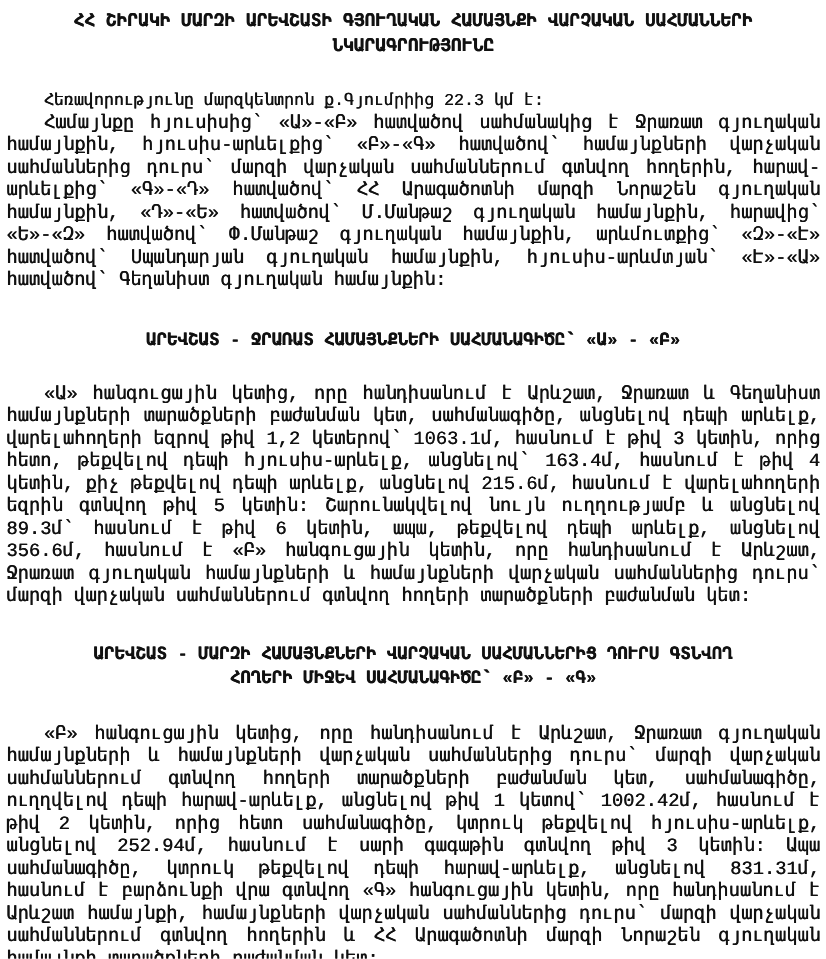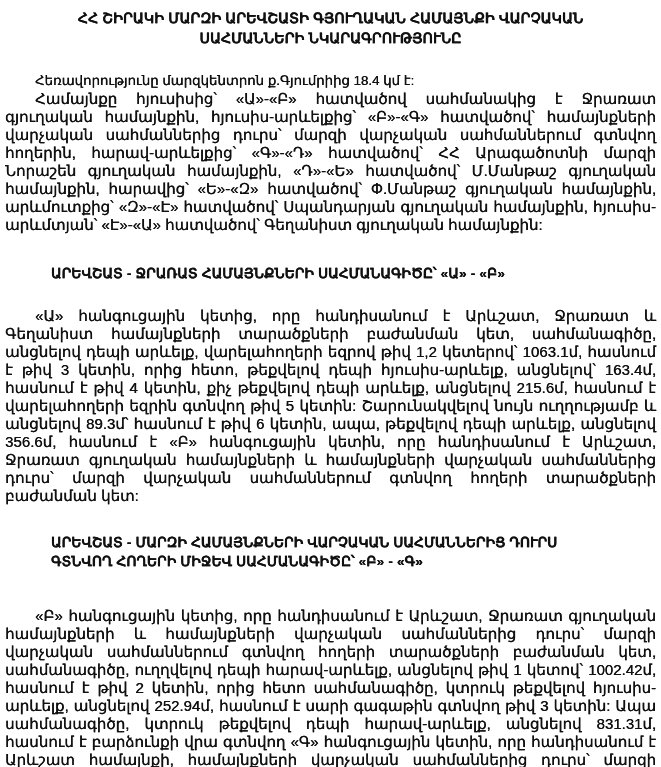--- a/index.html
+++ b/index.html
@@ -7,21 +7,21 @@
     padding: 0;
     background: #ffffff;
   }
   .page {
     position: relative;
     width: 661px;
     height: 767px;
     box-sizing: border-box;
     background: #ffffff;
     color: #111111;
-    font-family: Liberation Sans, sans-serif;
+    font-family: Liberation Mono, monospace;
     padding: 6px 5px 4px 5px;
     overflow: hidden;
     
     text-shadow: 0.35px 0 0 currentColor;
   }
   .doc-title {
     margin: 2px 34px 24px 34px;
     text-align: center;
     font-size: 14px;
     font-weight: bold;
@@ -36,40 +36,40 @@
   }
   .para {
     margin: 0;
     font-size: 15px;
     line-height: 18px;
     text-indent: 30px;
     text-align: justify;
   }
   .sec-heading {
     margin: 30px 46px 24px 46px;
-    text-align: left;
+    text-align: center;
     font-size: 13.6px;
     font-weight: bold;
     line-height: 19px;
     letter-spacing: 0.2px;
   }
   .sec-heading.second {
     margin-top: 28px;
-    margin-bottom: 36px;
+    margin-bottom: 26px;
   }
 </style>
 </head>
 <body>
 
 <div class="page">
 
   <h1 class="doc-title">ՀՀ ՇԻՐԱԿԻ ՄԱՐԶԻ ԱՐԵՎՇԱՏԻ ԳՅՈՒՂԱԿԱՆ ՀԱՄԱՅՆՔԻ ՎԱՐՉԱԿԱՆ ՍԱՀՄԱՆՆԵՐԻ ՆԿԱՐԱԳՐՈՒԹՅՈՒՆԸ</h1>
 
 
-  <p class="intro-line">Հեռավորությունը մարզկենտրոն ք.Գյումրիից 18.4 կմ է:</p>
+  <p class="intro-line">Հեռավորությունը մարզկենտրոն ք.Գյումրիից 22.3 կմ է:</p>
 
   <p class="para">Համայնքը հյուսիսից՝ «Ա»-«Բ» հատվածով սահմանակից է Ջրառատ գյուղական համայնքին, հյուսիս-արևելքից՝ «Բ»-«Գ» հատվածով՝ համայնքների վարչական սահմաններից դուրս՝ մարզի վարչական սահմաններում գտնվող հողերին, հարավ-արևելքից՝ «Գ»-«Դ» հատվածով՝ ՀՀ Արագածոտնի մարզի Նորաշեն գյուղական համայնքին, «Դ»-«Ե» հատվածով՝ Մ.Մանթաշ գյուղական համայնքին, հարավից՝ «Ե»-«Զ» հատվածով՝ Փ.Մանթաշ գյուղական համայնքին, արևմուտքից՝ «Զ»-«Է» հատվածով՝ Սպանդարյան գյուղական համայնքին, հյուսիս-արևմտյան՝ «Է»-«Ա» հատվածով՝ Գեղանիստ գյուղական համայնքին:</p>
 
   <h2 class="sec-heading">ԱՐԵՎՇԱՏ - ՋՐԱՌԱՏ  ՀԱՄԱՅՆՔՆԵՐԻ ՍԱՀՄԱՆԱԳԻԾԸ՝ «Ա» - «Բ»</h2>
 
   <p class="para">«Ա» հանգուցային կետից, որը հանդիսանում է Արևշատ, Ջրառատ և Գեղանիստ համայնքների տարածքների բաժանման կետ, սահմանագիծը, անցնելով դեպի արևելք, վարելահողերի եզրով թիվ 1,2 կետերով՝ 1063.1մ, հասնում է թիվ 3 կետին, որից հետո, թեքվելով դեպի հյուսիս-արևելք, անցնելով՝ 163.4մ, հասնում է թիվ 4 կետին, քիչ թեքվելով դեպի արևելք, անցնելով 215.6մ, հասնում է վարելահողերի եզրին գտնվող թիվ 5 կետին: Շարունակվելով նույն ուղղությամբ և անցնելով 89.3մ՝ հասնում է թիվ 6 կետին, ապա, թեքվելով դեպի արևելք, անցնելով 356.6մ, հասնում է «Բ» հանգուցային կետին, որը հանդիսանում է Արևշատ, Ջրառատ գյուղական համայնքների և համայնքների վարչական սահմաններից դուրս՝ մարզի վարչական սահմաններում  գտնվող հողերի տարածքների բաժանման կետ:</p>
 
   <h2 class="sec-heading second">ԱՐԵՎՇԱՏ - ՄԱՐԶԻ ՀԱՄԱՅՆՔՆԵՐԻ ՎԱՐՉԱԿԱՆ ՍԱՀՄԱՆՆԵՐԻՑ ԴՈՒՐՍ ԳՏՆՎՈՂ ՀՈՂԵՐԻ ՄԻՋԵՎ ՍԱՀՄԱՆԱԳԻԾԸ՝ «Բ» - «Գ»</h2>
 
   <p class="para">«Բ» հանգուցային կետից, որը հանդիսանում է Արևշատ, Ջրառատ գյուղական համայնքների և համայնքների վարչական սահմաններից դուրս՝ մարզի վարչական սահմաններում գտնվող հողերի տարածքների բաժանման կետ, սահմանագիծը, ուղղվելով դեպի հարավ-արևելք, անցնելով թիվ 1 կետով՝ 1002.42մ, հասնում է թիվ 2 կետին, որից հետո սահմանագիծը, կտրուկ թեքվելով հյուսիս-արևելք, անցնելով 252.94մ, հասնում է սարի գագաթին գտնվող թիվ 3 կետին: Ապա սահմանագիծը, կտրուկ թեքվելով դեպի հարավ-արևելք, անցնելով 831.31մ, հասնում է բարձունքի վրա գտնվող «Գ» հանգուցային կետին, որը հանդիսանում է Արևշատ համայնքի, համայնքների վարչական սահմաններից դուրս՝ մարզի վարչական սահմաններում  գտնվող հողերին և ՀՀ Արագածոտնի մարզի Նորաշեն գյուղական համայնքի տարածքների բաժանման կետ:</p>

